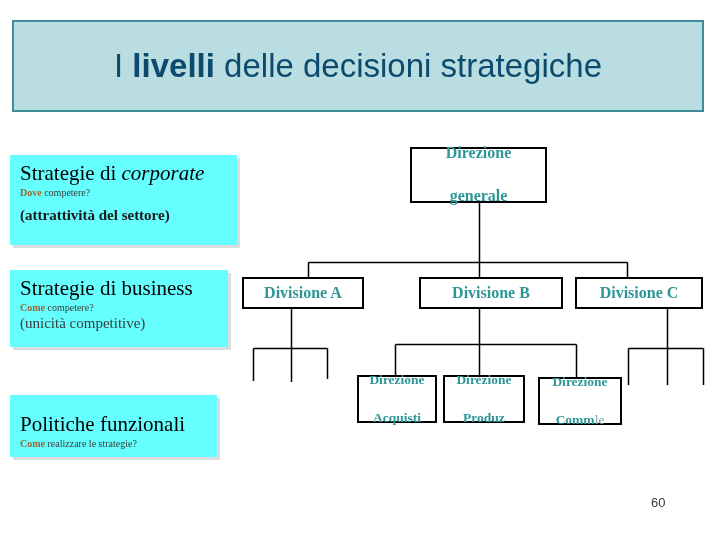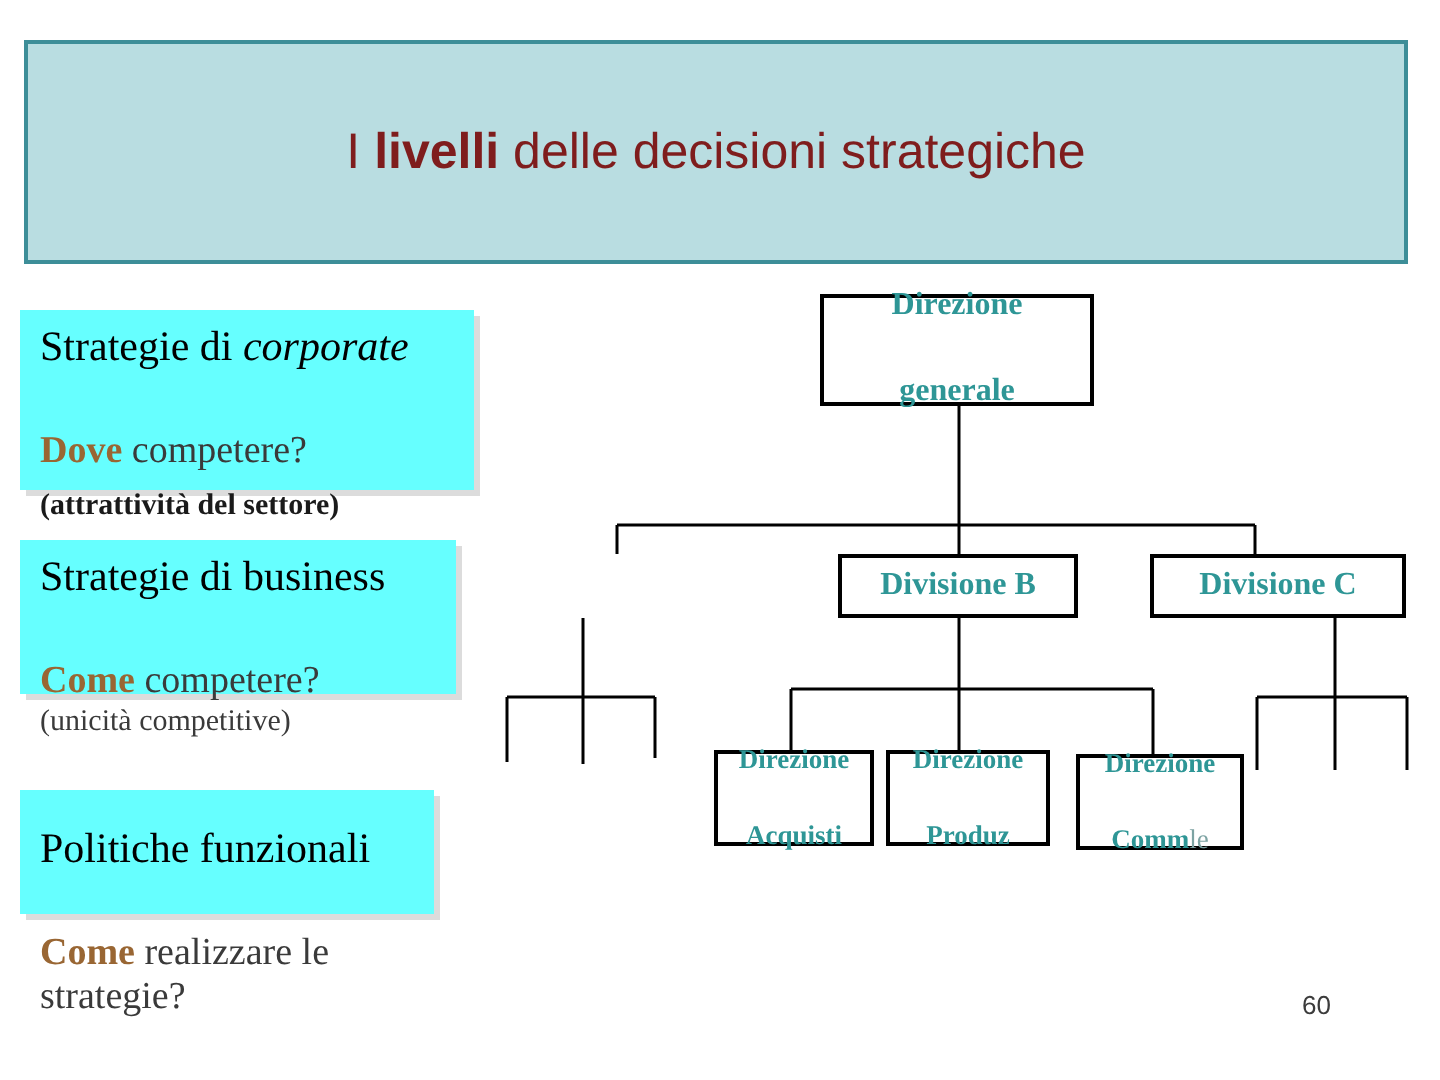--- a/index.html
+++ b/index.html
@@ -2,51 +2,51 @@
 <html><head>
 <meta charset="utf-8">
 <style>
   html,body { margin:0; padding:0; background:#fff; }
   .slide {
     position:relative; width:720px; height:540px; background:#ffffff;
     overflow:hidden; font-family:"Liberation Serif", serif;
   }
   
   .banner {
-    position:absolute; left:12px; top:20px; width:692px; height:112px;
+    position:absolute; left:12px; top:20px; width:692px; height:92px;
     background:#b9dde1; border:2px solid #3d8e98; box-sizing:border-box;
     display:flex; align-items:center; justify-content:center;
-    font-family:"Liberation Sans", sans-serif; font-size:25px; color:#7f1d1d;
+    font-family:"Liberation Sans", sans-serif; font-size:33px; color:#0c4a6e;
     white-space:pre;
   }
   
   .cyan-box {
     position:absolute; background:#66ffff; box-sizing:border-box;
     padding:5px 10px; box-shadow:3px 3px 0 #dcdcdc;
   }
   .box1 { left:10px; top:155px; width:227px; height:90px; }
   .box2 { left:10px; top:270px; width:218px; height:77px; }
   .box3 { left:10px; top:395px; width:207px; height:62px; padding-top:16px; }
   .cyan-box .h  { font-size:21px; color:#000; line-height:1.3; white-space:pre;font-family:Liberation Serif, serif; }
-  .cyan-box .q  { font-size:19px; color:#3a3a3a; line-height:1.15;margin-top:28px; }
+  .cyan-box .q  { font-size:10px; color:#3a3a3a; line-height:1.15; }
   .cyan-box .q .brown { color:#996633; font-weight:bold; }
   .cyan-box .note { font-size:15px; color:#1a1a1a; font-weight:bold; margin-top:8px; }
   .cyan-box .note2 { font-size:15px; color:#3a3a3a; margin-top:1px; }
   
   .org-box {
     position:absolute; background:#fff; border:2px solid #000; box-sizing:border-box;
     display:flex; flex-direction:column; align-items:center; justify-content:center;
     color:#2e9696; font-weight:bold; text-align:center;
     font-family:"Liberation Serif", serif;
     gap:18px;
   }
   .org-root { left:410px; top:147px; width:137px; height:56px; font-size:16px; line-height:1.55; }
   .org-div  { top:277px; height:32px; font-size:16px; }
   .div-a { left:242px; width:122px; }
-  .div-b { left:419px; width:120px; }
+  .div-b { left:419px; width:144px; }
   .div-c { left:575px; width:128px; }
   .org-dept { top:375px; height:48px; font-size:13.5px; line-height:1.5; }
   .dept-1 { left:357px; width:80px; }
   .dept-2 { left:443px; width:82px; }
   .dept-3 { left:538px; width:84px; top:377px; }
   .light-suffix { font-weight:normal; color:#7da3a3; }
   
   .connectors { position:absolute; left:0; top:0; width:720px; height:540px; pointer-events:none; }
   
   .page-num {
@@ -85,20 +85,23 @@
              M291.5 309 V382 M253.5 348.5 H327.5 M253.5 348.5 V381 M327.5 348.5 V379
              M479.5 309 V344.5 M395.5 344.5 H576.5 M395.5 344.5 V375 M479.5 344.5 V375 M576.5 344.5 V377
              M667.5 309 V385 M628.5 348.5 H703.5 M628.5 348.5 V385 M703.5 348.5 V385" stroke="#000" stroke-width="1.5" fill="none"></path>
   </svg>
 
   <div class="org-box org-root">
     <span>Direzione</span>
     <span>generale</span>
   </div>
 
+  <div class="org-box org-div div-a">
+    <span>Divisione A</span>
+  </div>
   <div class="org-box org-div div-b">
     <span>Divisione B</span>
   </div>
   <div class="org-box org-div div-c">
     <span>Divisione C</span>
   </div>
 
   <div class="org-box org-dept dept-1">
     <span>Direzione</span>
     <span>Acquisti</span>

